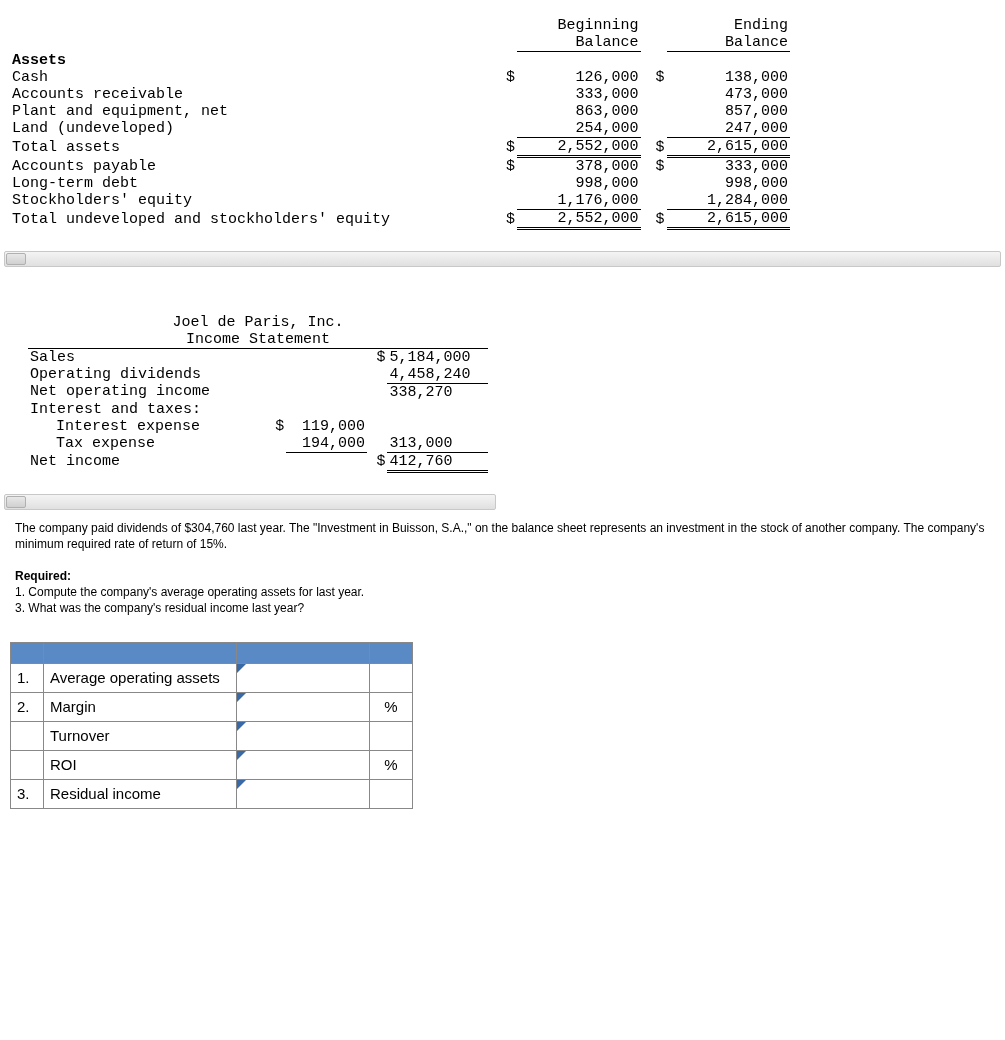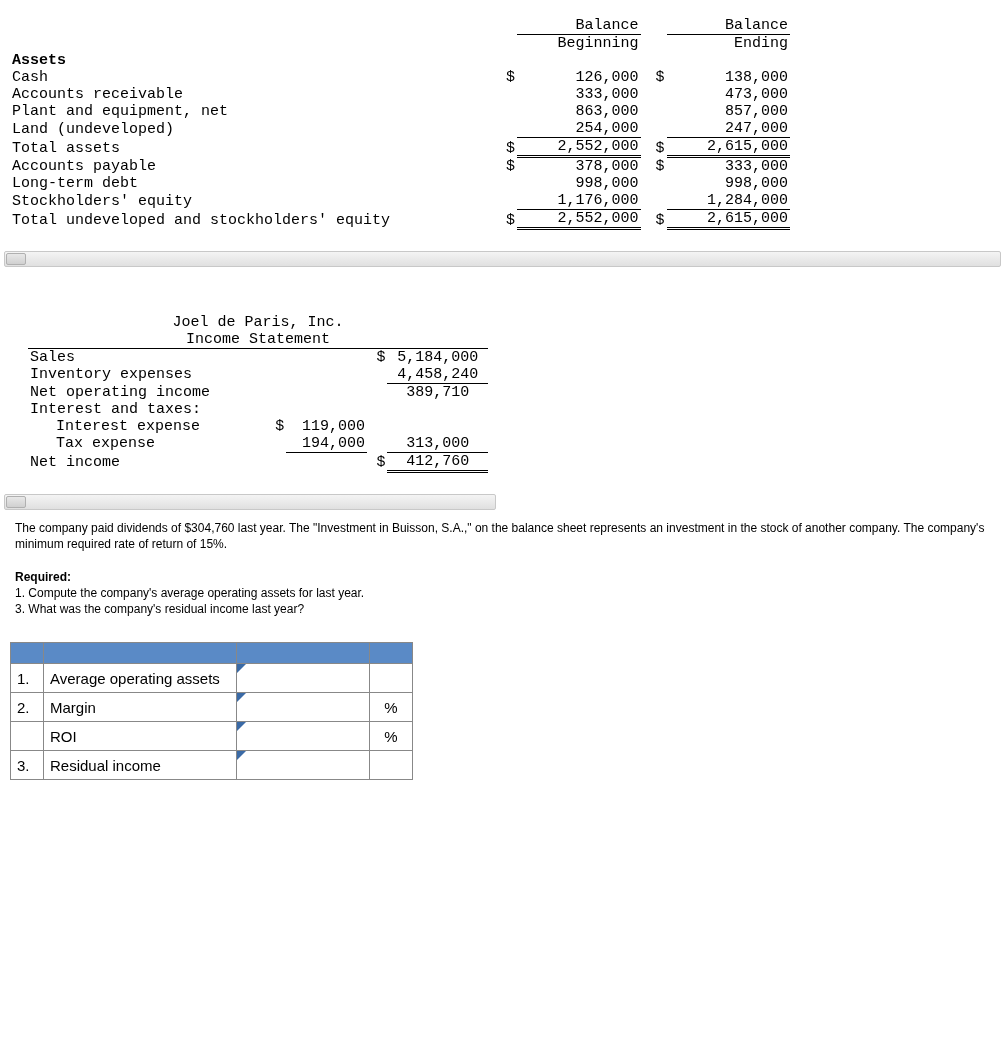--- a/index.html
+++ b/index.html
@@ -16,60 +16,60 @@
 .hdr{text-align:center}
 .scroll{height:14px;background:linear-gradient(#f4f4f4,#e0e0e0);border:1px solid #c8c8c8;border-radius:2px;margin:4px 4px 0 4px;position:relative}
 .scroll::before{content:"";position:absolute;left:1px;top:1px;width:18px;height:10px;background:linear-gradient(#e8e8e8,#d0d0d0);border:1px solid #b0b0b0;border-radius:2px}
 .inc{padding:0 28px;margin-top:30px}
 .inc table{border-collapse:collapse;width:460px}
 .inc td{padding:0 2px;white-space:pre}
 .inc .lbl{width:220px}
 .inc .c1d{width:18px;text-align:right}
 .inc .c1n{width:80px;text-align:right}
 .inc .c2d{width:18px;text-align:right}
-.inc .c2n{width:100px;text-align:center}
+.inc .c2n{width:100px;text-align:left}
 .narr{padding:10px 15px;font-size:12px;line-height:1.35}
 .red{color:#d40000}
 .ans{margin:15px 10px;border-collapse:collapse}
 .ans td{border:1px solid #888;padding:3px 6px;font-size:15px;height:22px;vertical-align:middle}
 .ans .hcell{background:#5a8ac6;border:1px solid #888;height:14px;font-size:0}
 .ans .n{width:20px;text-align:left}
 .ans .l{width:180px}
 .ans .v{width:120px;position:relative}
 .ans .u{width:30px;text-align:center}
 .tri{position:absolute;top:0;left:0;width:0;height:0;border-top:9px solid #3a6aa6;border-right:9px solid transparent}
 </style>
 </head>
 <body>
 
 <div class="bal mono">
 <table>
-<tbody><tr><td class="lbl"></td><td class="d"></td><td class="num hdr bb">Balance</td><td class="d"></td><td class="num hdr bb">Balance</td></tr>
-<tr><td class="lbl"></td><td class="d"></td><td class="num hdr">Beginning</td><td class="d"></td><td class="num hdr">Ending</td></tr>
+<tbody><tr><td class="lbl"></td><td class="d"></td><td class="num hdr">Beginning</td><td class="d"></td><td class="num hdr">Ending</td></tr>
+<tr><td class="lbl"></td><td class="d"></td><td class="num hdr bb">Balance</td><td class="d"></td><td class="num hdr bb">Balance</td></tr>
 <tr><td class="lbl bold">Assets</td><td></td><td></td><td></td><td></td></tr>
 <tr><td class="lbl">Cash</td><td class="d">$</td><td class="num">126,000</td><td class="d">$</td><td class="num">138,000</td></tr>
 <tr><td class="lbl">Accounts receivable</td><td class="d"></td><td class="num">333,000</td><td class="d"></td><td class="num">473,000</td></tr>
 <tr><td class="lbl">Plant and equipment, net</td><td class="d"></td><td class="num">863,000</td><td class="d"></td><td class="num">857,000</td></tr>
 <tr><td class="lbl">Land (undeveloped)</td><td class="d"></td><td class="num bb">254,000</td><td class="d"></td><td class="num bb">247,000</td></tr>
 <tr><td class="lbl">Total assets</td><td class="d">$</td><td class="num dbl">2,552,000</td><td class="d">$</td><td class="num dbl">2,615,000</td></tr>
 <tr><td class="lbl">Accounts payable</td><td class="d">$</td><td class="num">378,000</td><td class="d">$</td><td class="num">333,000</td></tr>
 <tr><td class="lbl">Long-term debt</td><td class="d"></td><td class="num">998,000</td><td class="d"></td><td class="num">998,000</td></tr>
 <tr><td class="lbl">Stockholders' equity</td><td class="d"></td><td class="num bb">1,176,000</td><td class="d"></td><td class="num bb">1,284,000</td></tr>
 <tr><td class="lbl">Total undeveloped and stockholders' equity</td><td class="d">$</td><td class="num dbl">2,552,000</td><td class="d">$</td><td class="num dbl">2,615,000</td></tr>
 </tbody></table>
 </div>
 <div class="scroll"></div>
 
 <div class="inc mono">
 <table>
 <tbody><tr><td colspan="5" class="hdr">Joel de Paris, Inc.</td></tr>
 <tr><td colspan="5" class="hdr bb">Income Statement</td></tr>
 <tr><td class="lbl">Sales</td><td class="c1d"></td><td class="c1n"></td><td class="c2d">$</td><td class="c2n">5,184,000</td></tr>
-<tr><td class="lbl">Inventory expenses</td><td class="c1d"></td><td class="c1n"></td><td class="c2d"></td><td class="c2n bb">4,458,240</td></tr>
-<tr><td class="lbl">Net operating income</td><td class="c1d"></td><td class="c1n"></td><td class="c2d"></td><td class="c2n">389,710</td></tr>
+<tr><td class="lbl">Operating dividends</td><td class="c1d"></td><td class="c1n"></td><td class="c2d"></td><td class="c2n bb">4,458,240</td></tr>
+<tr><td class="lbl">Net operating income</td><td class="c1d"></td><td class="c1n"></td><td class="c2d"></td><td class="c2n">338,270</td></tr>
 <tr><td class="lbl">Interest and taxes:</td><td class="c1d"></td><td class="c1n"></td><td class="c2d"></td><td class="c2n"></td></tr>
 <tr><td class="lbl" style="padding-left:28px">Interest expense</td><td class="c1d">$</td><td class="c1n">119,000</td><td class="c2d"></td><td class="c2n"></td></tr>
 <tr><td class="lbl" style="padding-left:28px">Tax expense</td><td class="c1d"></td><td class="c1n bb">194,000</td><td class="c2d"></td><td class="c2n bb">313,000</td></tr>
 <tr><td class="lbl">Net income</td><td class="c1d"></td><td class="c1n"></td><td class="c2d">$</td><td class="c2n dbl">412,760</td></tr>
 </tbody></table>
 </div>
 <div class="scroll" style="width:490px"></div>
 
 <div class="narr">
 <div>The company paid dividends of $304,760 last year. The "Investment in Buisson, S.A.," on the balance sheet represents an investment in the stock of another company. The company's minimum required rate of return of 15%.</div>
@@ -98,20 +98,28 @@
 <tr>
   <td class="n">2.</td>
   <td class="l">Margin</td>
   <td class="v">
           <span class="tri"></span>
         </td>
   <td class="u">%</td>
 </tr>
 <tr>
   <td class="n"></td>
+  <td class="l">Turnover</td>
+  <td class="v">
+          <span class="tri"></span>
+        </td>
+  <td class="u"></td>
+</tr>
+<tr>
+  <td class="n"></td>
   <td class="l">ROI</td>
   <td class="v">
           <span class="tri"></span>
         </td>
   <td class="u">%</td>
 </tr>
 <tr>
   <td class="n">3.</td>
   <td class="l">Residual income</td>
   <td class="v">

